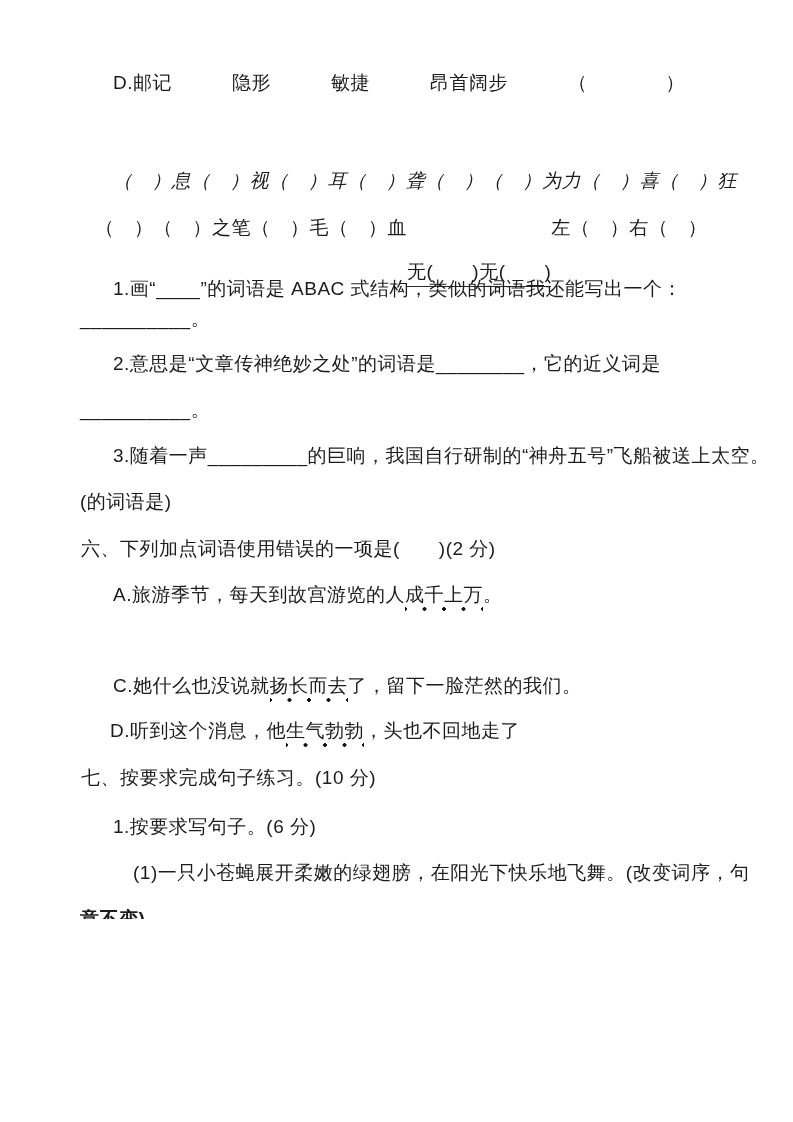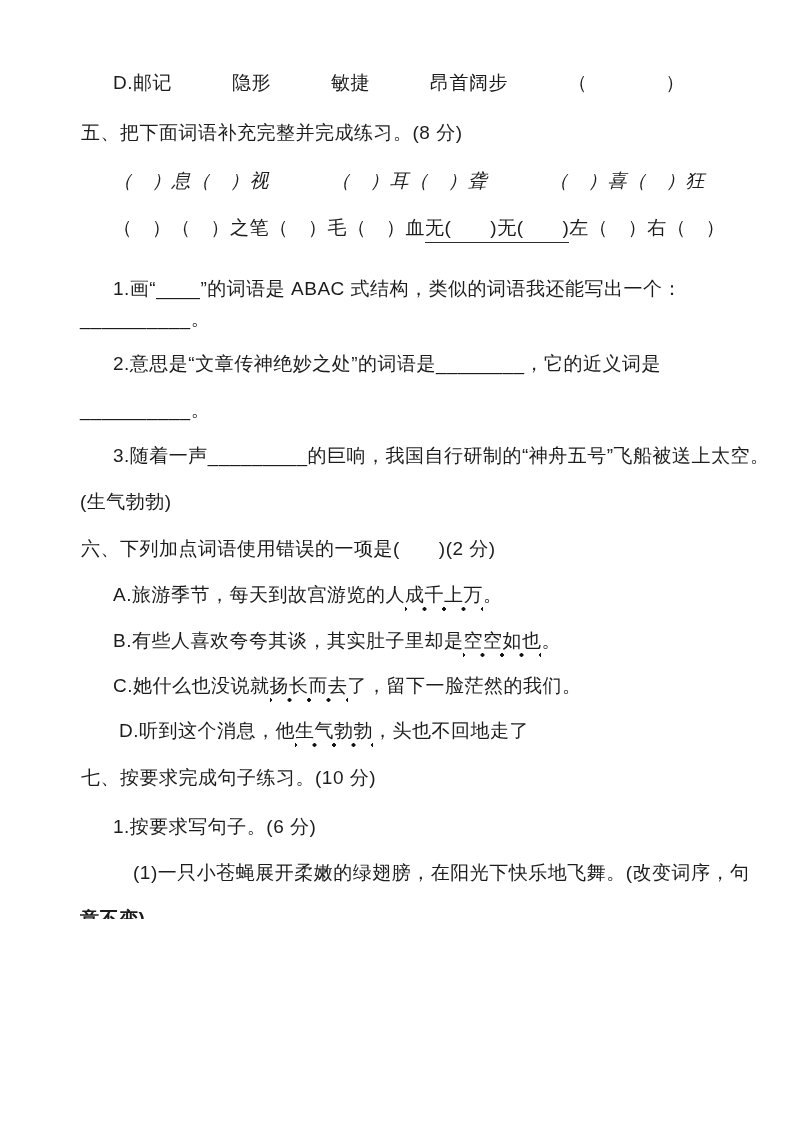--- a/index.html
+++ b/index.html
@@ -24,20 +24,21 @@
     line-height: 1.25;
     letter-spacing: 0.5px;
   }
   .spread {
     display: flex;
     justify-content: space-between;
   }
   .u-phrase {
     border-bottom: 1.5px solid #2a2a2a;
     padding-bottom: 2px;
+    margin-top: 44px;
   }
   .em-dots {
     background-image: radial-gradient(circle, #111 1.7px, transparent 2.1px);
     background-size: 19.5px 6px;
     background-repeat: repeat-x;
     background-position: center bottom;
     padding-bottom: 7px;
   }
   .answer-line {
     position: absolute;
@@ -52,59 +53,56 @@
 <div class="page">
 
   <div class="line spread" style="top:71px; left:113px; width:572px;">
     <span>D.邮记</span>
     <span>隐形</span>
     <span>敏捷</span>
     <span>昂首阔步</span>
     <span>（　　　　）</span>
   </div>
 
-  <div class="line" style="top:121px; left:81px;">五、把下面词语补充完整并完成练习。(8 分)</div>
 
   <div class="line spread" style="top:169px; left:113px; width:592px;font-style:italic;">
     <span>（　）息（　）视</span>
     <span>（　）耳（　）聋</span>
+    <span>（　）（　）为力</span>
     <span>（　）喜（　）狂</span>
   </div>
 
-  <div class="line spread" style="top:216px; left:113px; width:592px;">
+  <div class="line spread" style="top:216px; left:95px; width:592px;">
     <span>（　）（　）之笔</span>
     <span>（　）毛（　）血</span>
     <span class="u-phrase">无(　　)无(　　)</span>
     <span>左（　）右（　）</span>
   </div>
 
   <div class="line" style="top:277px; left:113px;">1.画“____”的词语是 ABAC 式结构，类似的词语我还能写出一个：</div>
   <div class="line" style="top:307px; left:80px;">__________。</div>
 
   <div class="line" style="top:352px; left:113px;">2.意思是“文章传神绝妙之处”的词语是________，它的近义词是</div>
   <div class="line" style="top:398px; left:80px;">__________。</div>
 
   <div class="line" style="top:444px; left:113px;">3.随着一声_________的巨响，我国自行研制的“神舟五号”飞船被送上太空。</div>
-  <div class="line" style="top:490px; left:80px;">(生气勃勃)</div>
+  <div class="line" style="top:490px; left:80px;">(的词语是)</div>
 
   <div class="line" style="top:537px; left:81px;">六、下列加点词语使用错误的一项是(　　)(2 分)</div>
 
   <div class="line" style="top:583px; left:113px;">
     <span>A.旅游季节，每天到故宫游览的人</span><span class="em-dots">成千上万</span><span>。</span>
   </div>
 
-  <div class="line" style="top:629px; left:113px;">
-    <span>B.有些人喜欢夸夸其谈，其实肚子里却是</span><span class="em-dots">空空如也</span><span>。</span>
-  </div>
 
   <div class="line" style="top:674px; left:113px;">
     <span>C.她什么也没说就</span><span class="em-dots">扬长而去</span><span>了，留下一脸茫然的我们。</span>
   </div>
 
-  <div class="line" style="top:719px; left:119px;">
+  <div class="line" style="top:719px; left:110px;">
     <span>D.听到这个消息，他</span><span class="em-dots">生气勃勃</span><span>，头也不回地走了</span>
   </div>
 
   <div class="line" style="top:766px; left:81px;">七、按要求完成句子练习。(10 分)</div>
   <div class="line" style="top:815px; left:113px;">1.按要求写句子。(6 分)</div>
 
   <div class="line" style="top:861px; left:133px;">(1)一只小苍蝇展开柔嫩的绿翅膀，在阳光下快乐地飞舞。(改变词序，句</div>
   <div class="line" style="top:907px; left:80px;font-weight:bold;">意不变)</div>
 
   <div class="answer-line grey" style="top:985px; left:80px; width:507px;"></div>

